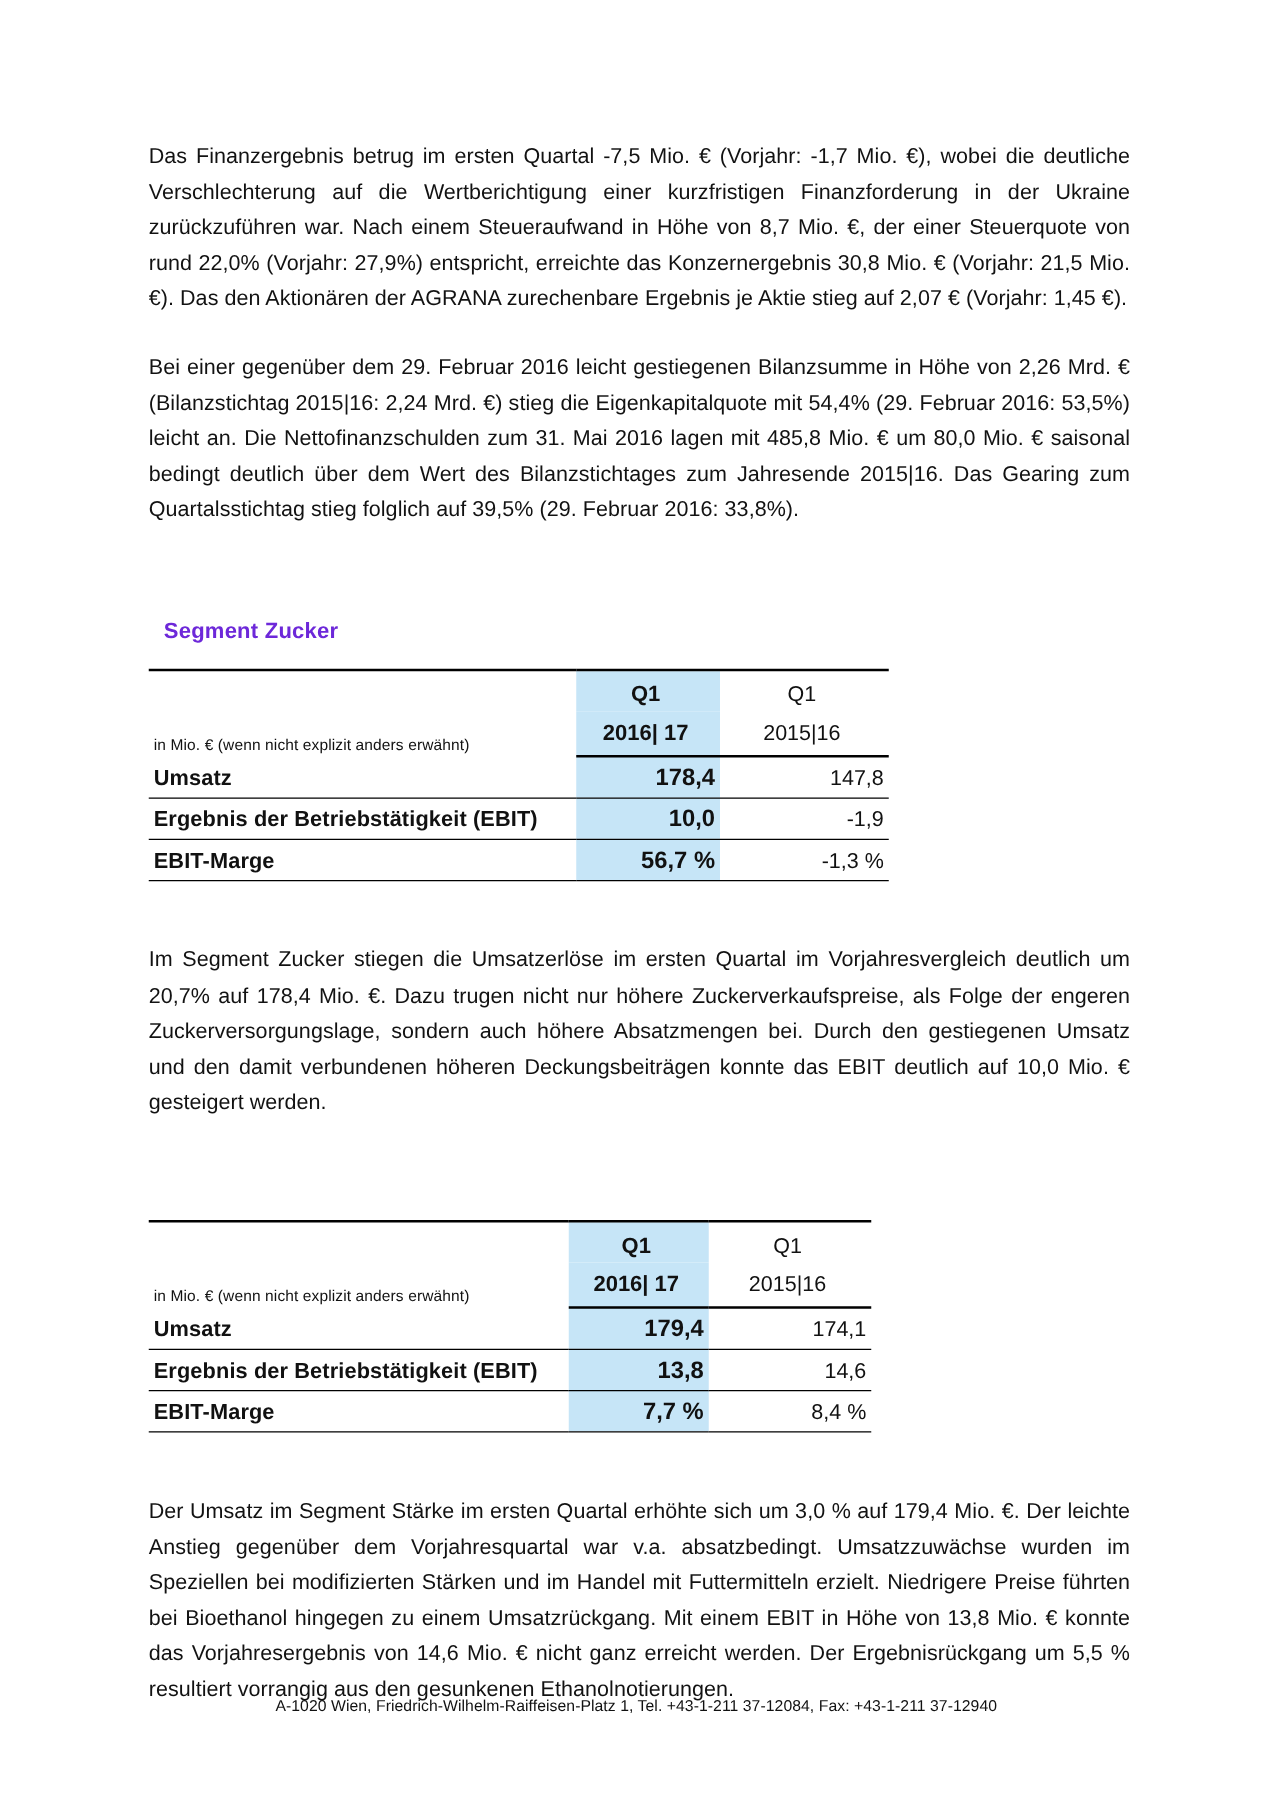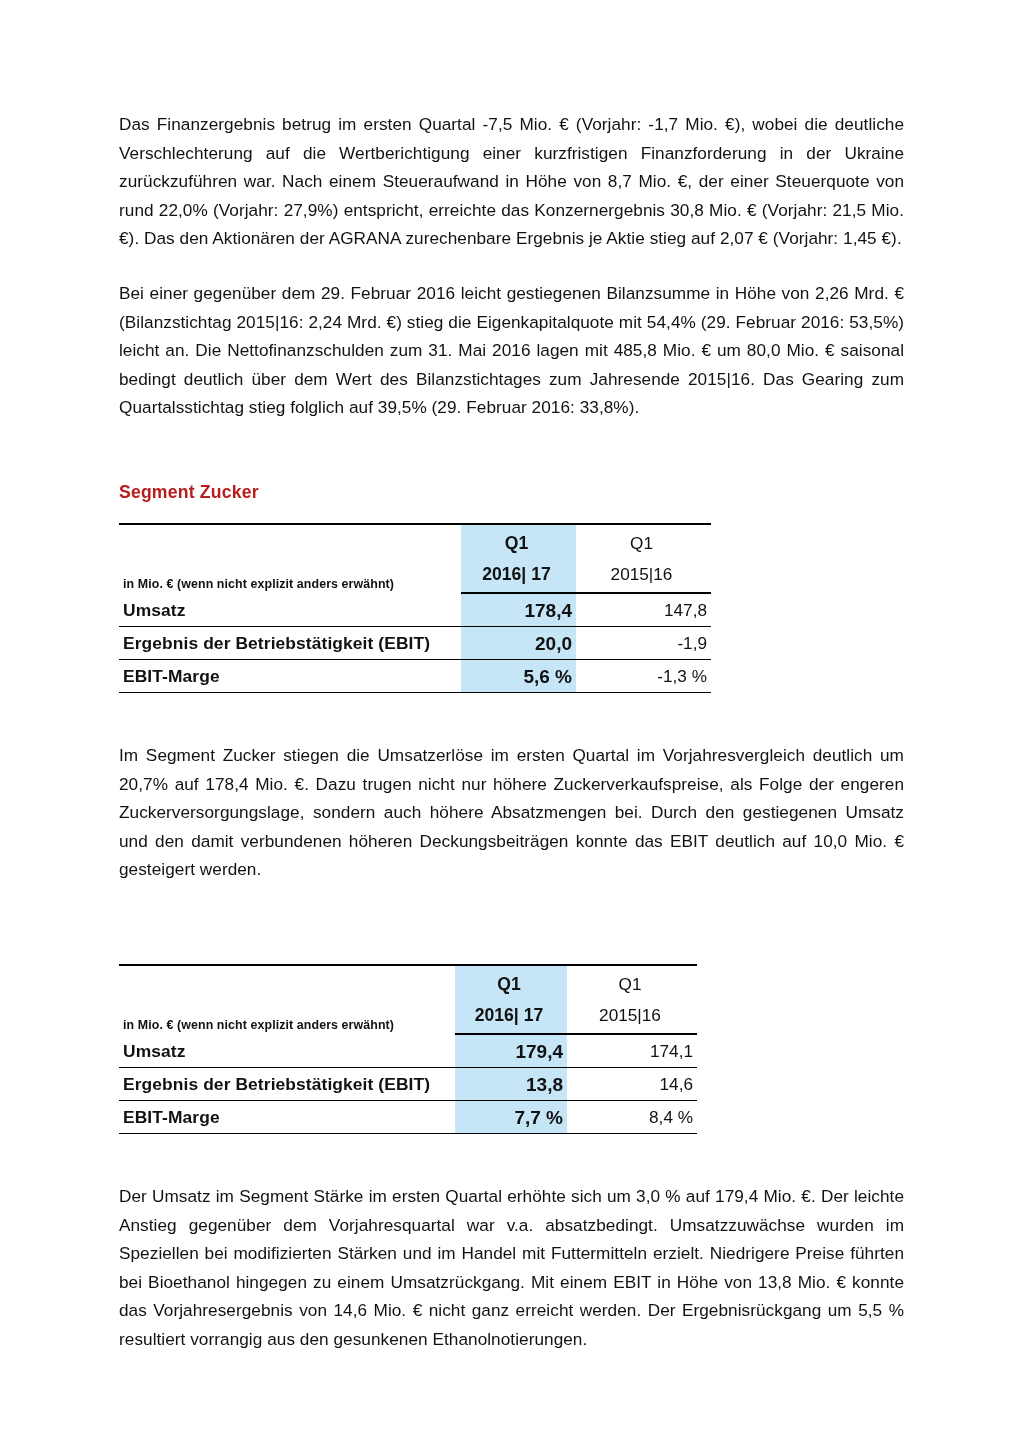--- a/index.html
+++ b/index.html
@@ -40,25 +40,25 @@
     text-justify: inter-word;
     letter-spacing: 0.05px;
     color: #121212;
   }
   .gap-para { height: 26px; }
   .gap-before-h { height: 60px; }
   .gap-after-tbl { height: 48px; }
 
   
   h2.seg-title {
-    margin: 0;
+    margin: 12px;
     font-size: 17.6px;
     font-weight: bold;
     letter-spacing: 0.2px;
-    color: #b91c1c;
+    color: #6d28d9;
   }
 
   
   .tbl-wrap { position: relative; }
   table.fin {
     border-collapse: collapse;
     table-layout: fixed;
     font-size: 16.8px;
     color: #111;
   }
@@ -92,21 +92,21 @@
     padding: 0 4px 0 0;
     line-height: 25px;
   }
   table.fin th.hcell.prev {
     font-weight: normal;
     font-size: 17.2px;
   }
   table.fin th.unit {
     text-align: left;
     font-size: 12.4px;
-    font-weight: bold;
+    font-weight: normal;
     vertical-align: middle;
     padding: 0 0 5px 4px;
     line-height: 16px;
     letter-spacing: 0.1px;
   }
   table.fin tr.hdr-r1 th { height: 31px; vertical-align: bottom; padding-bottom: 1px;}
   table.fin tr.hdr-r2 th { height: 30px; vertical-align: bottom; padding-bottom: 5px;}
 
   table.fin tr.hdr-r2 th { border-bottom: 2.4px solid #000; }
 
@@ -187,26 +187,26 @@
           </tr>
         </thead>
         <tbody>
           <tr>
             <td class="lbl">Umsatz</td>
             <td class="val hl">178,4</td>
             <td class="prev">147,8</td>
           </tr>
           <tr>
             <td class="lbl">Ergebnis der Betriebstätigkeit (EBIT)</td>
-            <td class="val hl">20,0</td>
+            <td class="val hl">10,0</td>
             <td class="prev">-1,9</td>
           </tr>
           <tr>
             <td class="lbl">EBIT-Marge</td>
-            <td class="val hl">5,6 %</td>
+            <td class="val hl">56,7 %</td>
             <td class="prev">-1,3 %</td>
           </tr>
         </tbody>
       </table>
     </div>
 
     <div class="gap-after-tbl"></div>
     <p class="para">Im Segment Zucker stiegen die Umsatzerlöse im ersten Quartal im Vorjahresvergleich deutlich um 20,7% auf 178,4 Mio. €. Dazu trugen nicht nur höhere Zuckerverkaufspreise, als Folge der engeren Zuckerversorgungslage, sondern auch höhere Absatzmengen bei. Durch den gestiegenen Umsatz und den damit verbundenen höheren Deckungsbeiträgen konnte das EBIT deutlich auf 10,0 Mio. € gesteigert werden.</p>
 
     <div class="gap-before-h"></div>
@@ -254,14 +254,15 @@
         </tbody>
       </table>
     </div>
 
     <div class="gap-after-tbl"></div>
     <p class="para">Der Umsatz im Segment Stärke im ersten Quartal erhöhte sich um 3,0 % auf 179,4 Mio. €. Der leichte Anstieg gegenüber dem Vorjahresquartal war v.a. absatzbedingt. Umsatzzuwächse wurden im Speziellen bei modifizierten Stärken und im Handel mit Futtermitteln erzielt. Niedrigere Preise führten bei Bioethanol hingegen zu einem Umsatzrückgang. Mit einem EBIT in Höhe von 13,8 Mio. € konnte das Vorjahresergebnis von 14,6 Mio. € nicht ganz erreicht werden. Der Ergebnisrückgang um 5,5 % resultiert vorrangig aus den gesunkenen Ethanolnotierungen.</p>
 
   </div>
 
   <div class="footer">
+    <div>A-1020 Wien, Friedrich-Wilhelm-Raiffeisen-Platz 1, Tel. +43-1-211 37-12084, Fax: +43-1-211 37-12940</div>
   </div>
 </div>
 
 </body></html>

